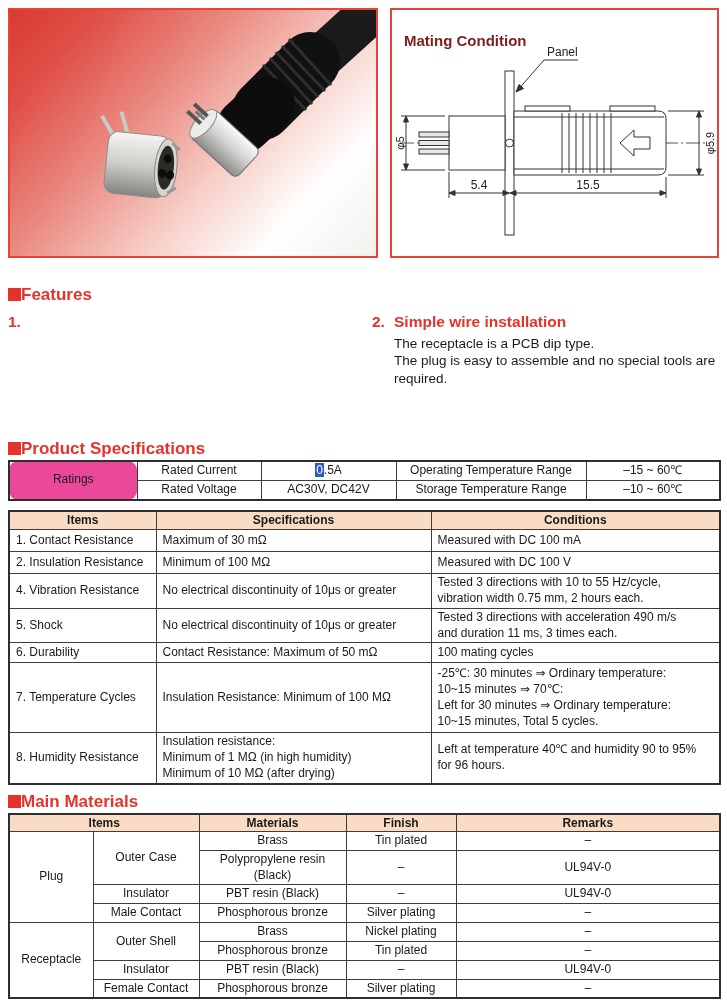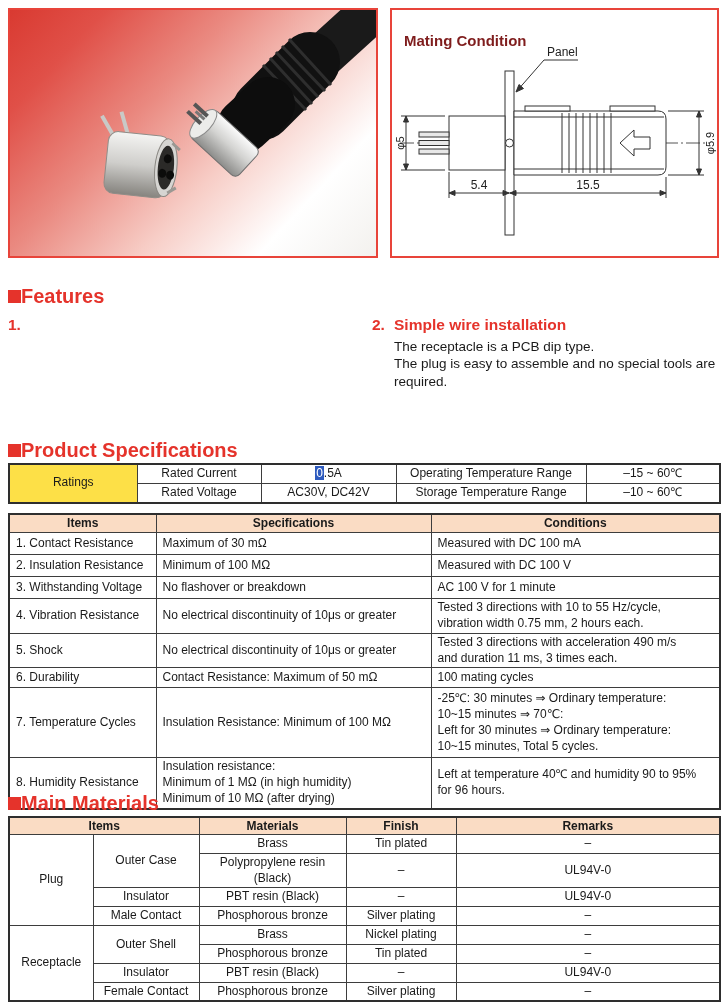--- a/index.html
+++ b/index.html
@@ -14,21 +14,21 @@
     width:370px; height:250px; border:2px solid #e8443a;
     background:linear-gradient(133deg,#d93a31 0%,#e05048 16%,#ea8a81 38%,#f7cdc6 60%,#ffffff 80%,#f3f1ee 100%);
     position:relative; overflow:hidden;
   }
   .mating-box {
     width:329px; height:250px; border:2px solid #e8443a; background:#fff; position:relative;
   }
   .mating-title { position:absolute; left:12px; top:10px; font-size:15px; font-weight:bold; color:#7f1d1d;margin-top:12px; }
   
   .section-heading {
-    display:flex; align-items:center; color:#e5332b; font-size:20px; font-weight:bold; line-height:1;
+    display:flex; align-items:center; color:#e5332b; font-size:17px; font-weight:bold; line-height:1;
   }
   .sq { width:13px; height:13px; background:#e5332b; display:inline-block; flex:0 0 auto; }
   
   .features { position:absolute; left:8px; top:286px; width:711px; }
   .features-grid { display:grid; grid-template-columns:364px 1fr; margin-top:10px; }
   .feature-title { color:#e5332b; font-size:15.5px; font-weight:bold; display:flex; }
   .feature-title .num { flex:0 0 22px; }
   .feature-body { margin:4px 0 0 22px; font-size:13.5px; line-height:1.28; text-align:justify; }
   .feature-body p { text-indent:-4px; padding-left:4px; }
   .feature-body.plain { text-align:left; }
@@ -37,21 +37,21 @@
   table { border-collapse:collapse; table-layout:fixed; width:711px; font-size:12px; }
   table, tr, td, th { border:1px solid #3d3d3d; }
   table { border-width:2px; border-color:#2e2e2e; }
   th { background:#fadcc4; font-weight:bold; padding:1px 4px; }
   td { padding:1px 6px; line-height:1.32; }
   .ml { white-space:pre-line; }
   .specs { position:absolute; left:8px; top:440px; width:711px; }
   .specs .ratings-table { margin-top:3px; }
   .specs .spec-table { margin-top:9px; }
   .ratings-table td { text-align:center; height:19px; }
-  .ratings-table .rlabel { background:#fde047; }
+  .ratings-table .rlabel { background:#ec4899;border-radius:9px; }
   .hl { background:#2e5bbf; color:#fff; padding:0 1px; }
   .spec-table th { height:19px; }
   .materials { position:absolute; left:8px; top:793px; width:711px; }
   .materials table { margin-top:3px; }
   .materials td { text-align:center; }
   .mating-svg, .photo-svg { position:absolute; left:0; top:0; }
   svg text { font-family:"Liberation Sans", sans-serif; }
 </style>
 </head>
 <body>
@@ -254,25 +254,20 @@
     <tr style="height:22px">
       <td>1. Contact Resistance</td>
       <td>Maximum of 30 mΩ</td>
       <td>Measured with DC 100 mA</td>
     </tr>
     <tr style="height:22px">
       <td>2. Insulation Resistance</td>
       <td>Minimum of 100 MΩ</td>
       <td>Measured with DC 100 V</td>
     </tr>
-    <tr style="height:22px">
-      <td>3. Withstanding Voltage</td>
-      <td>No flashover or breakdown</td>
-      <td>AC 100 V for 1 minute</td>
-    </tr>
     <tr style="height:34px">
       <td>4. Vibration Resistance</td>
       <td>No electrical discontinuity of 10μs or greater</td>
       <td class="ml">Tested 3 directions with 10 to 55 Hz/cycle,
 vibration width 0.75 mm, 2 hours each.</td>
     </tr>
     <tr style="height:34px">
       <td>5. Shock</td>
       <td>No electrical discontinuity of 10μs or greater</td>
       <td class="ml">Tested 3 directions with acceleration 490 m/s

